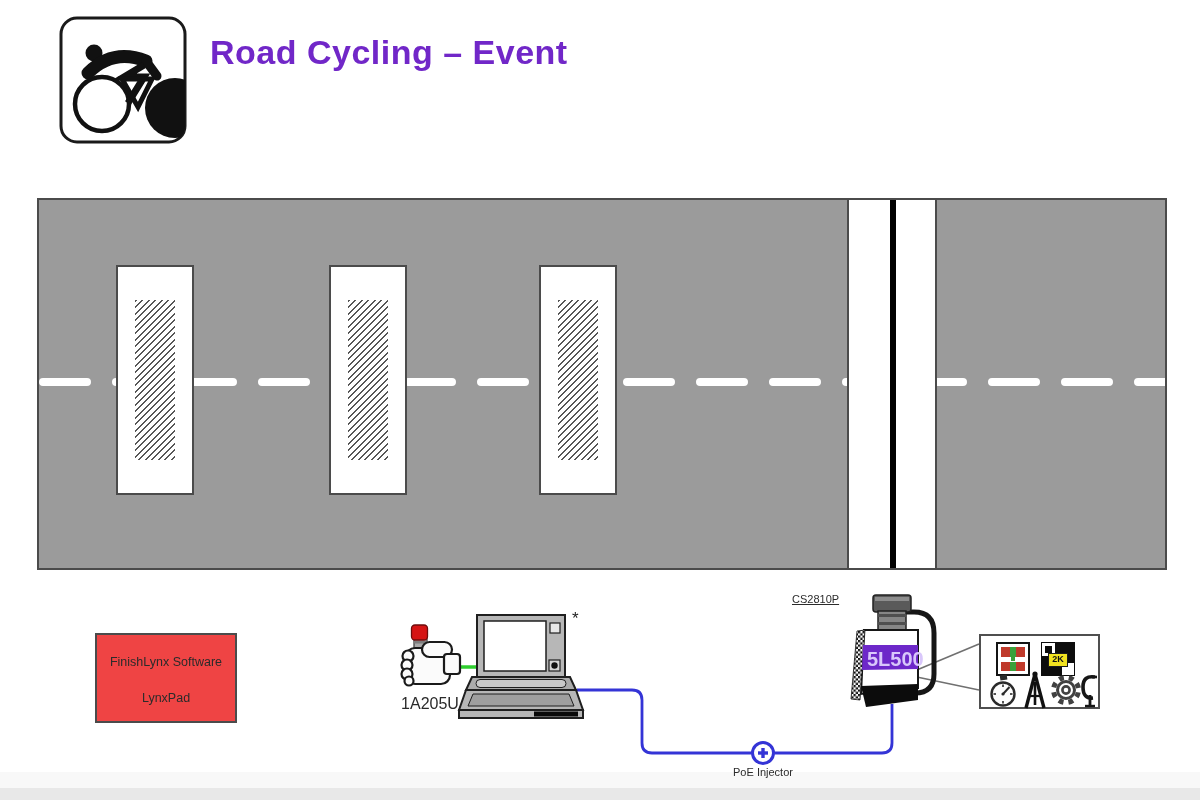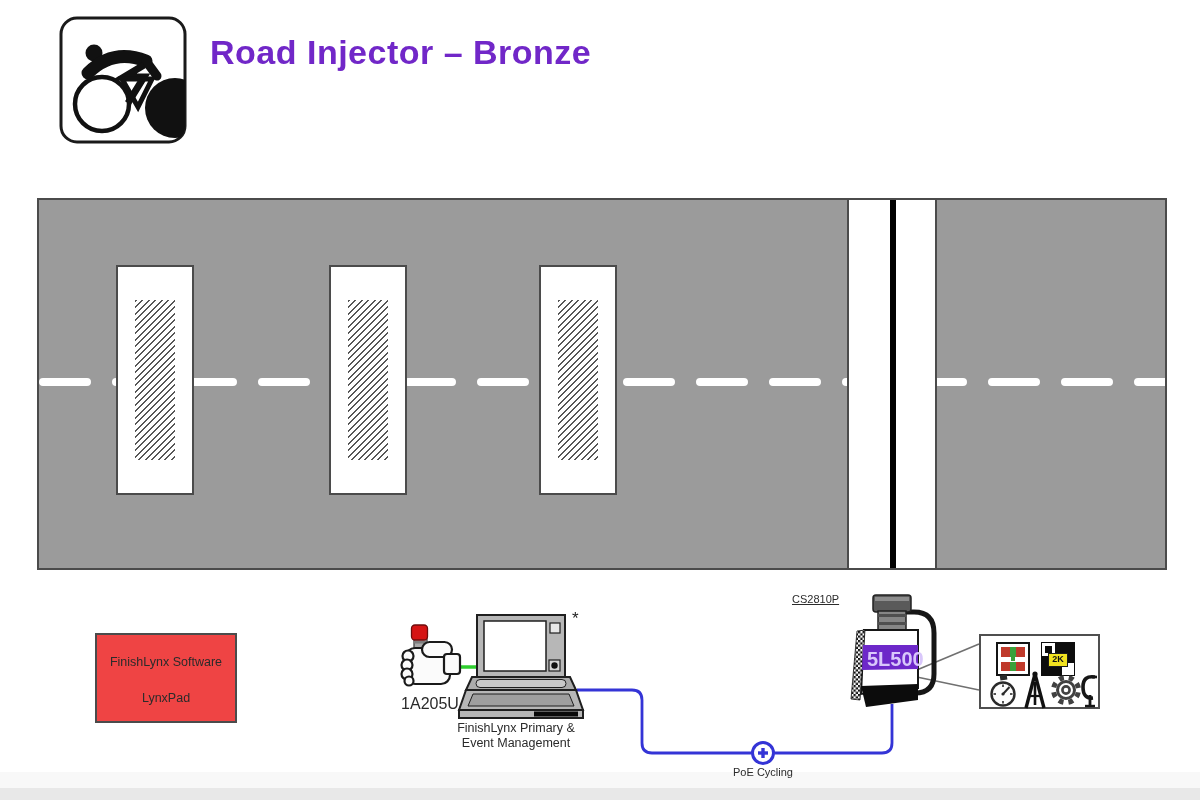--- a/index.html
+++ b/index.html
@@ -78,21 +78,21 @@
       <circle cx="117" cy="93" r="30" fill="#111111"></circle>
       <circle cx="44" cy="89" r="27" fill="none" stroke="#111111" stroke-width="4.5"></circle>
       <circle cx="36" cy="38" r="8.5" fill="#111111"></circle>
       <path d="M30,58 C48,40 68,38 88,46" fill="none" stroke="#111111" stroke-width="13" stroke-linecap="round"></path>
       <path d="M88,46 L99,61" fill="none" stroke="#111111" stroke-width="9" stroke-linecap="round"></path>
       <path d="M86,50 L66,62 L86,62 L70,88" fill="none" stroke="#111111" stroke-width="7"></path>
       <path d="M64,64 L94,64 L80,92 Z" fill="none" stroke="#111111" stroke-width="5"></path>
     </g>
   </svg>
 
-  <div id="page-title" class="abs">Road Injector – Bronze</div>
+  <div id="page-title" class="abs">Road Cycling – Event</div>
 
   <div id="road" class="abs">
     <svg id="centerline" class="abs" width="1126" height="10">
       <line x1="4" y1="5" x2="1126" y2="5" stroke="#ffffff" stroke-width="8" stroke-linecap="round" stroke-dasharray="44 29"></line>
     </svg>
     <div id="cp1" class="checkpoint">
         <div class="hatch"></div>
       </div>
     <div id="cp2" class="checkpoint">
         <div class="hatch"></div>
@@ -134,26 +134,22 @@
     <rect x="104" y="17" width="10" height="10" fill="#e8e8e8" stroke="#1f1f1f" stroke-width="1.2"></rect>
     <rect x="103" y="54" width="11" height="11" fill="#d6d6d6" stroke="#1f1f1f" stroke-width="1.2"></rect>
     <circle cx="108.5" cy="59.5" r="3.2" fill="#111"></circle>
     <polygon points="26,71 124,71 130,84 20,84" fill="#ababab" stroke="#1f1f1f" stroke-width="2"></polygon>
     <rect x="30" y="73.5" width="90" height="8" rx="4" fill="#c9c9c9" stroke="#1f1f1f" stroke-width="1"></rect>
     <polygon points="20,84 130,84 137,104 13,104" fill="#b7b7b7" stroke="#1f1f1f" stroke-width="2"></polygon>
     <polygon points="27,88 123,88 128,100 22,100" fill="#9f9f9f" stroke="#1f1f1f" stroke-width="1"></polygon>
     <polygon points="13,104 137,104 137,112 13,112" fill="#b7b7b7" stroke="#1f1f1f" stroke-width="2"></polygon>
     <rect x="88" y="105.5" width="44" height="5" fill="#0a0a0a"></rect>
   </svg>
-  <div id="laptop-label" class="abs">
-    <div>FinishLynx Primary &amp;</div>
-    <div>Event Management</div>
-  </div>
-
-  <div id="poe-label" class="abs">PoE Cycling</div>
+
+  <div id="poe-label" class="abs">PoE Injector</div>
 
   <svg id="camera-svg" class="abs" width="112" height="126" viewBox="0 0 112 126">
     <defs>
       <pattern id="checks" width="4.5" height="4.5" patternUnits="userSpaceOnUse">
         <rect width="4.5" height="4.5" fill="#ffffff"></rect>
         <rect width="2.25" height="2.25" fill="#111111"></rect>
         <rect x="2.25" y="2.25" width="2.25" height="2.25" fill="#111111"></rect>
       </pattern>
     </defs>
     <path d="M62,26 H74 Q94,26 94,47 V88 Q94,107 75,107 H60" fill="none" stroke="#161616" stroke-width="5"></path>

